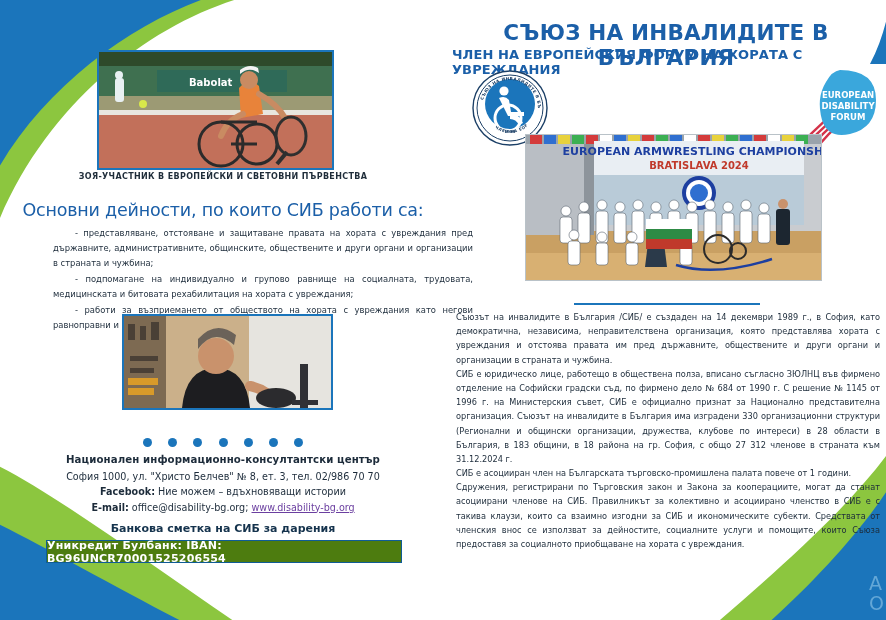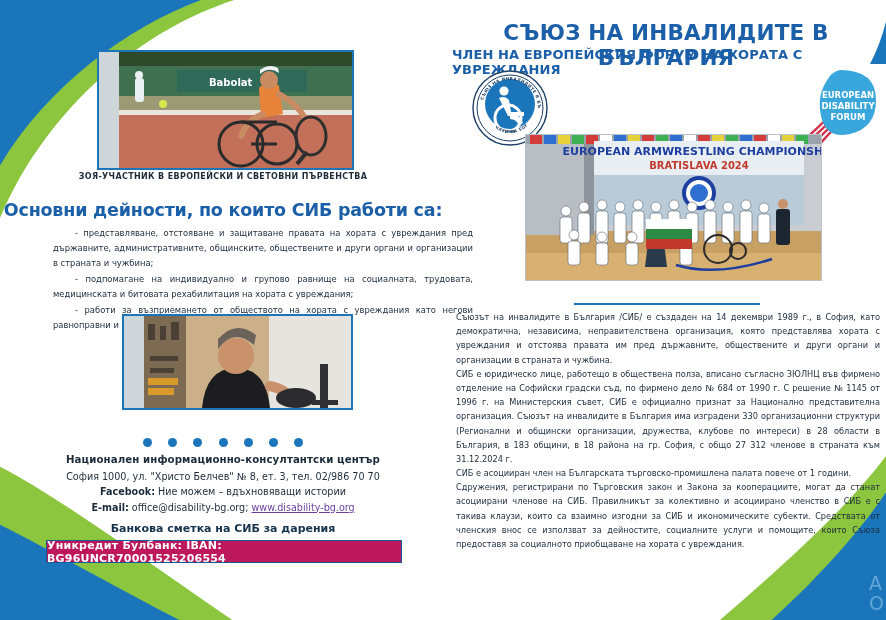--- a/index.html
+++ b/index.html
@@ -13,33 +13,33 @@
 
   
   .corner{position:absolute;pointer-events:none;}
   #corner-tl{left:-10px;top:-12px;width:300px;height:230px;}
   #corner-bl{left:-14px;bottom:-16px;width:270px;height:210px;}
   #corner-br{right:-10px;bottom:-12px;width:220px;height:200px;}
   #corner-tr{right:-6px;top:-6px;width:40px;height:70px;}
 
   
   .left-col{position:absolute;left:0;top:34px;width:446px;height:530px;}
-  .photo-frame{border:2px solid #1b75bb;background:#cfd6da;overflow:hidden;position:relative;padding-left:20px;}
+  .photo-frame{border:2px solid #1b75bb;background:#cfd6da;overflow:hidden;position:relative;}
   #photo-tennis{position:absolute;left:97px;top:16px;width:233px;height:116px;}
   #photo-valyo{position:absolute;left:122px;top:280px;width:207px;height:92px;}
   .photo-caption{
     position:absolute;text-align:center;width:100%;
     font-size:8px;font-weight:bold;color:#1f2d3a;letter-spacing:.35px;
   }
   #caption-tennis{top:138px;}
   #caption-valyo{top:376px;}
 
   .activities-title{
     position:absolute;top:166px;left:0;width:446px;text-align:center;
-    font-size:17.5px;font-weight:bold;color:#1b5fa8;letter-spacing:-.2px;
+    font-size:17.5px;font-weight:normal;color:#1b5fa8;letter-spacing:-.2px;
   }
   .body-list{
     position:absolute;top:192px;left:13px;width:420px;
     font-size:8.4px;line-height:1.78;color:#1c2b3a;text-align:justify;margin-left:40px;
   }
   .body-list p{margin:0 0 1px 0;text-indent:22px;}
 
   .dots{position:absolute;top:398px;left:0;width:446px;text-align:center;}
   .dots span{
     display:inline-block;width:9px;height:9px;border-radius:50%;
@@ -52,21 +52,21 @@
   }
   .contact .hdr{font-weight:bold;font-size:10.2px;letter-spacing:.1px;}
   .contact .lbl{font-weight:bold;}
   .contact a{color:#6b3fa0;text-decoration:underline;}
   .bank-title{
     position:absolute;top:488px;left:0;width:446px;text-align:center;
     font-size:11px;font-weight:bold;color:#15334d;
   }
   .iban-bar{
     position:absolute;top:506px;left:46px;width:354px;height:21px;
-    background:#be185d;border:1px solid #0f5c96;
+    background:#4d7c0f;border:1px solid #0f5c96;
     display:flex;align-items:center;justify-content:center;
     color:#ffffff;font-size:11px;font-weight:bold;letter-spacing:.2px;
   }
 
   
   .right-col{position:absolute;left:452px;top:0;width:434px;height:620px;}
   .main-title{
     position:absolute;top:20px;left:0;width:428px;text-align:center;
     font-size:21.5px;font-weight:bold;color:#1b5fa8;letter-spacing:.2px;
   }

